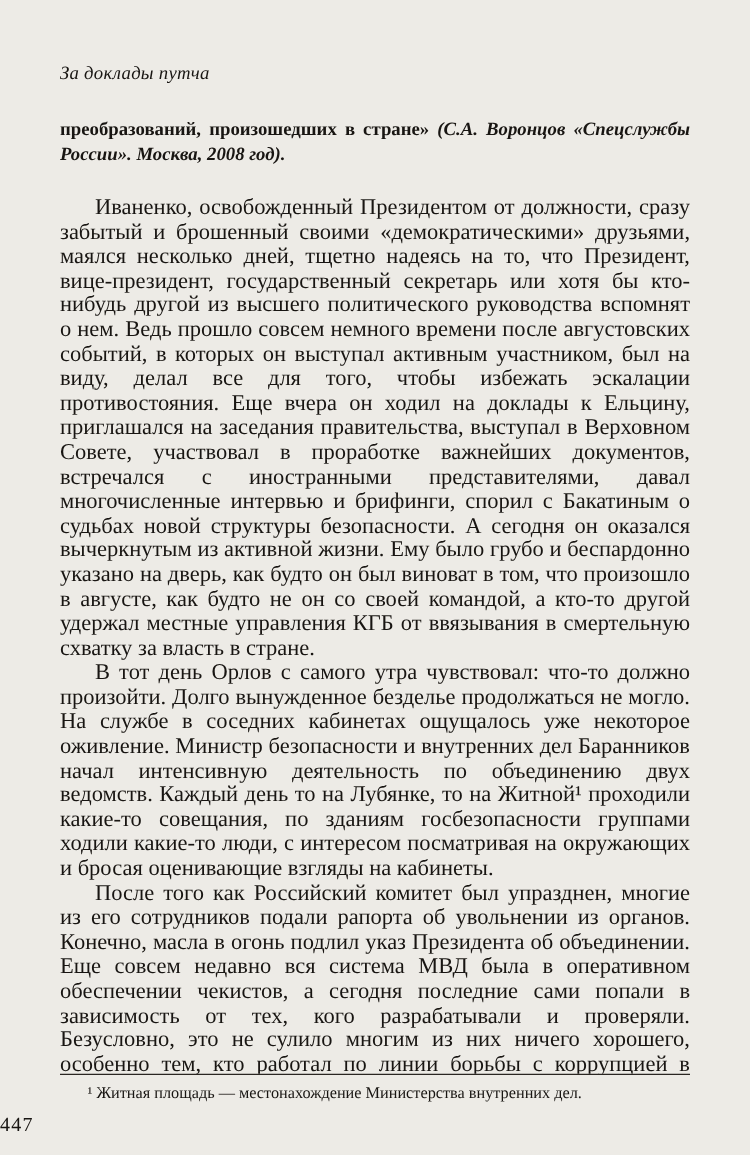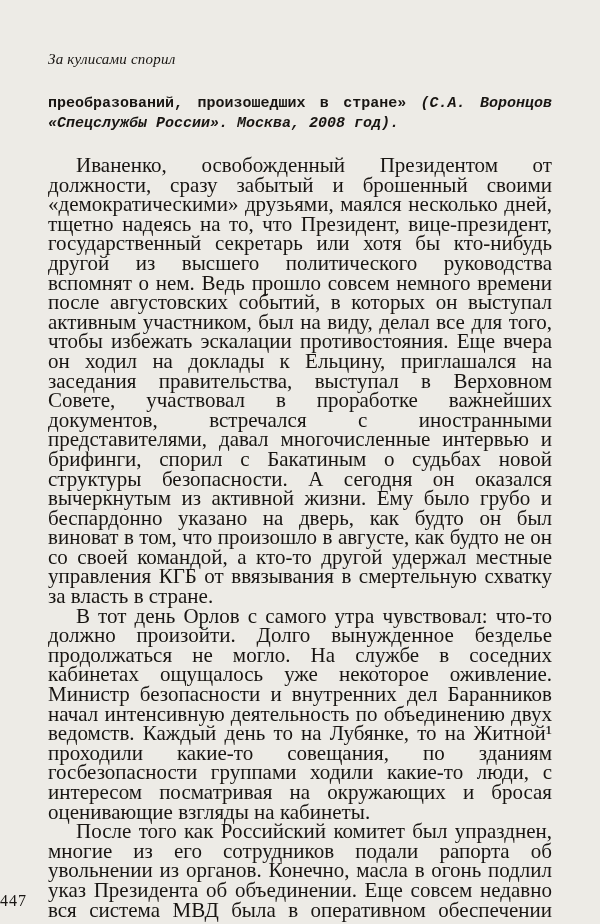--- a/index.html
+++ b/index.html
@@ -25,33 +25,32 @@
       line-height: 18px;
       margin-bottom: 26px;
       letter-spacing: 0.2px;
     }
     .lead {
       margin: 0 0 22px 0;
       font-size: 15px;
       line-height: 20px;
       text-align: justify;
       font-weight: bold;
-      font-family: Liberation Mono, monospace;
     }
     .lead .quote-end {
       font-style: normal;
       font-weight: bold;
     }
     .lead .citation {
       font-style: italic;
       font-weight: bold;
     }
     p.body-para {
       margin: 0;
-      font-size: 21px;
+      font-size: 18px;
       line-height: 19.6px;
       text-align: justify;
       text-indent: 28px;
       hyphens: auto;
       -webkit-hyphens: auto;
     }
     .footnote-block {
       position: absolute;
       left: 48px;
       right: 48px;
@@ -79,29 +78,33 @@
       text-align: left;
       font-size: 16px;
       letter-spacing: 1px;
     }
   </style>
 </head>
 <body>
 
 <div class="page">
 
-  <div class="running-header">За кулисами спорил</div>
+  <div class="running-header">За доклады путча</div>
 
   <p class="lead">
     <span class="quote-end">преобразований, произошедших в стране» </span>
     <span class="citation">(С.А. Воронцов «Спецслужбы России». Москва, 2008 год).</span>
   </p>
 
   <p class="body-para">Иваненко, освобожденный Президентом от должности, сразу забытый и брошенный своими «демократическими» друзьями, маялся несколько дней, тщетно надеясь на то, что Президент, вице-президент, государственный секретарь или хотя бы кто-нибудь другой из высшего политического руководства вспомнят о нем. Ведь прошло совсем немного времени после августовских событий, в которых он выступал активным участником, был на виду, делал все для того, чтобы избежать эскалации противостояния. Еще вчера он ходил на доклады к Ельцину, приглашался на заседания правительства, выступал в Верховном Совете, участвовал в проработке важнейших документов, встречался с иностранными представителями, давал многочисленные интервью и брифинги, спорил с Бакатиным о судьбах новой структуры безопасности. А сегодня он оказался вычеркнутым из активной жизни. Ему было грубо и беспардонно указано на дверь, как будто он был виноват в том, что произошло в августе, как будто не он со своей командой, а кто-то другой удержал местные управления КГБ от ввязывания в смертельную схватку за власть в стране.</p>
 
   <p class="body-para">В тот день Орлов с самого утра чувствовал: что-то должно произойти. Долго вынужденное безделье продолжаться не могло. На службе в соседних кабинетах ощущалось уже некоторое оживление. Министр безопасности и внутренних дел Баранников начал интенсивную деятельность по объединению двух ведомств. Каждый день то на Лубянке, то на Житной¹ проходили какие-то совещания, по зданиям госбезопасности группами ходили какие-то люди, с интересом посматривая на окружающих и бросая оценивающие взгляды на кабинеты.</p>
 
   <p class="body-para">После того как Российский комитет был упразднен, многие из его сотрудников подали рапорта об увольнении из органов. Конечно, масла в огонь подлил указ Президента об объединении. Еще совсем недавно вся система МВД была в оперативном обеспечении чекистов, а сегодня последние сами попали в зависимость от тех, кого разрабатывали и проверяли. Безусловно, это не сулило многим из них ничего хорошего, особенно тем, кто работал по линии борьбы с коррупцией в органах</p>
 
+  <div class="footnote-block">
+    <hr class="footnote-rule">
+    <p class="footnote-text">¹ Житная площадь — местонахождение Министерства внутренних дел.</p>
+  </div>
 
   <div class="page-number">447</div>
 
 </div>
 
 </body></html>

